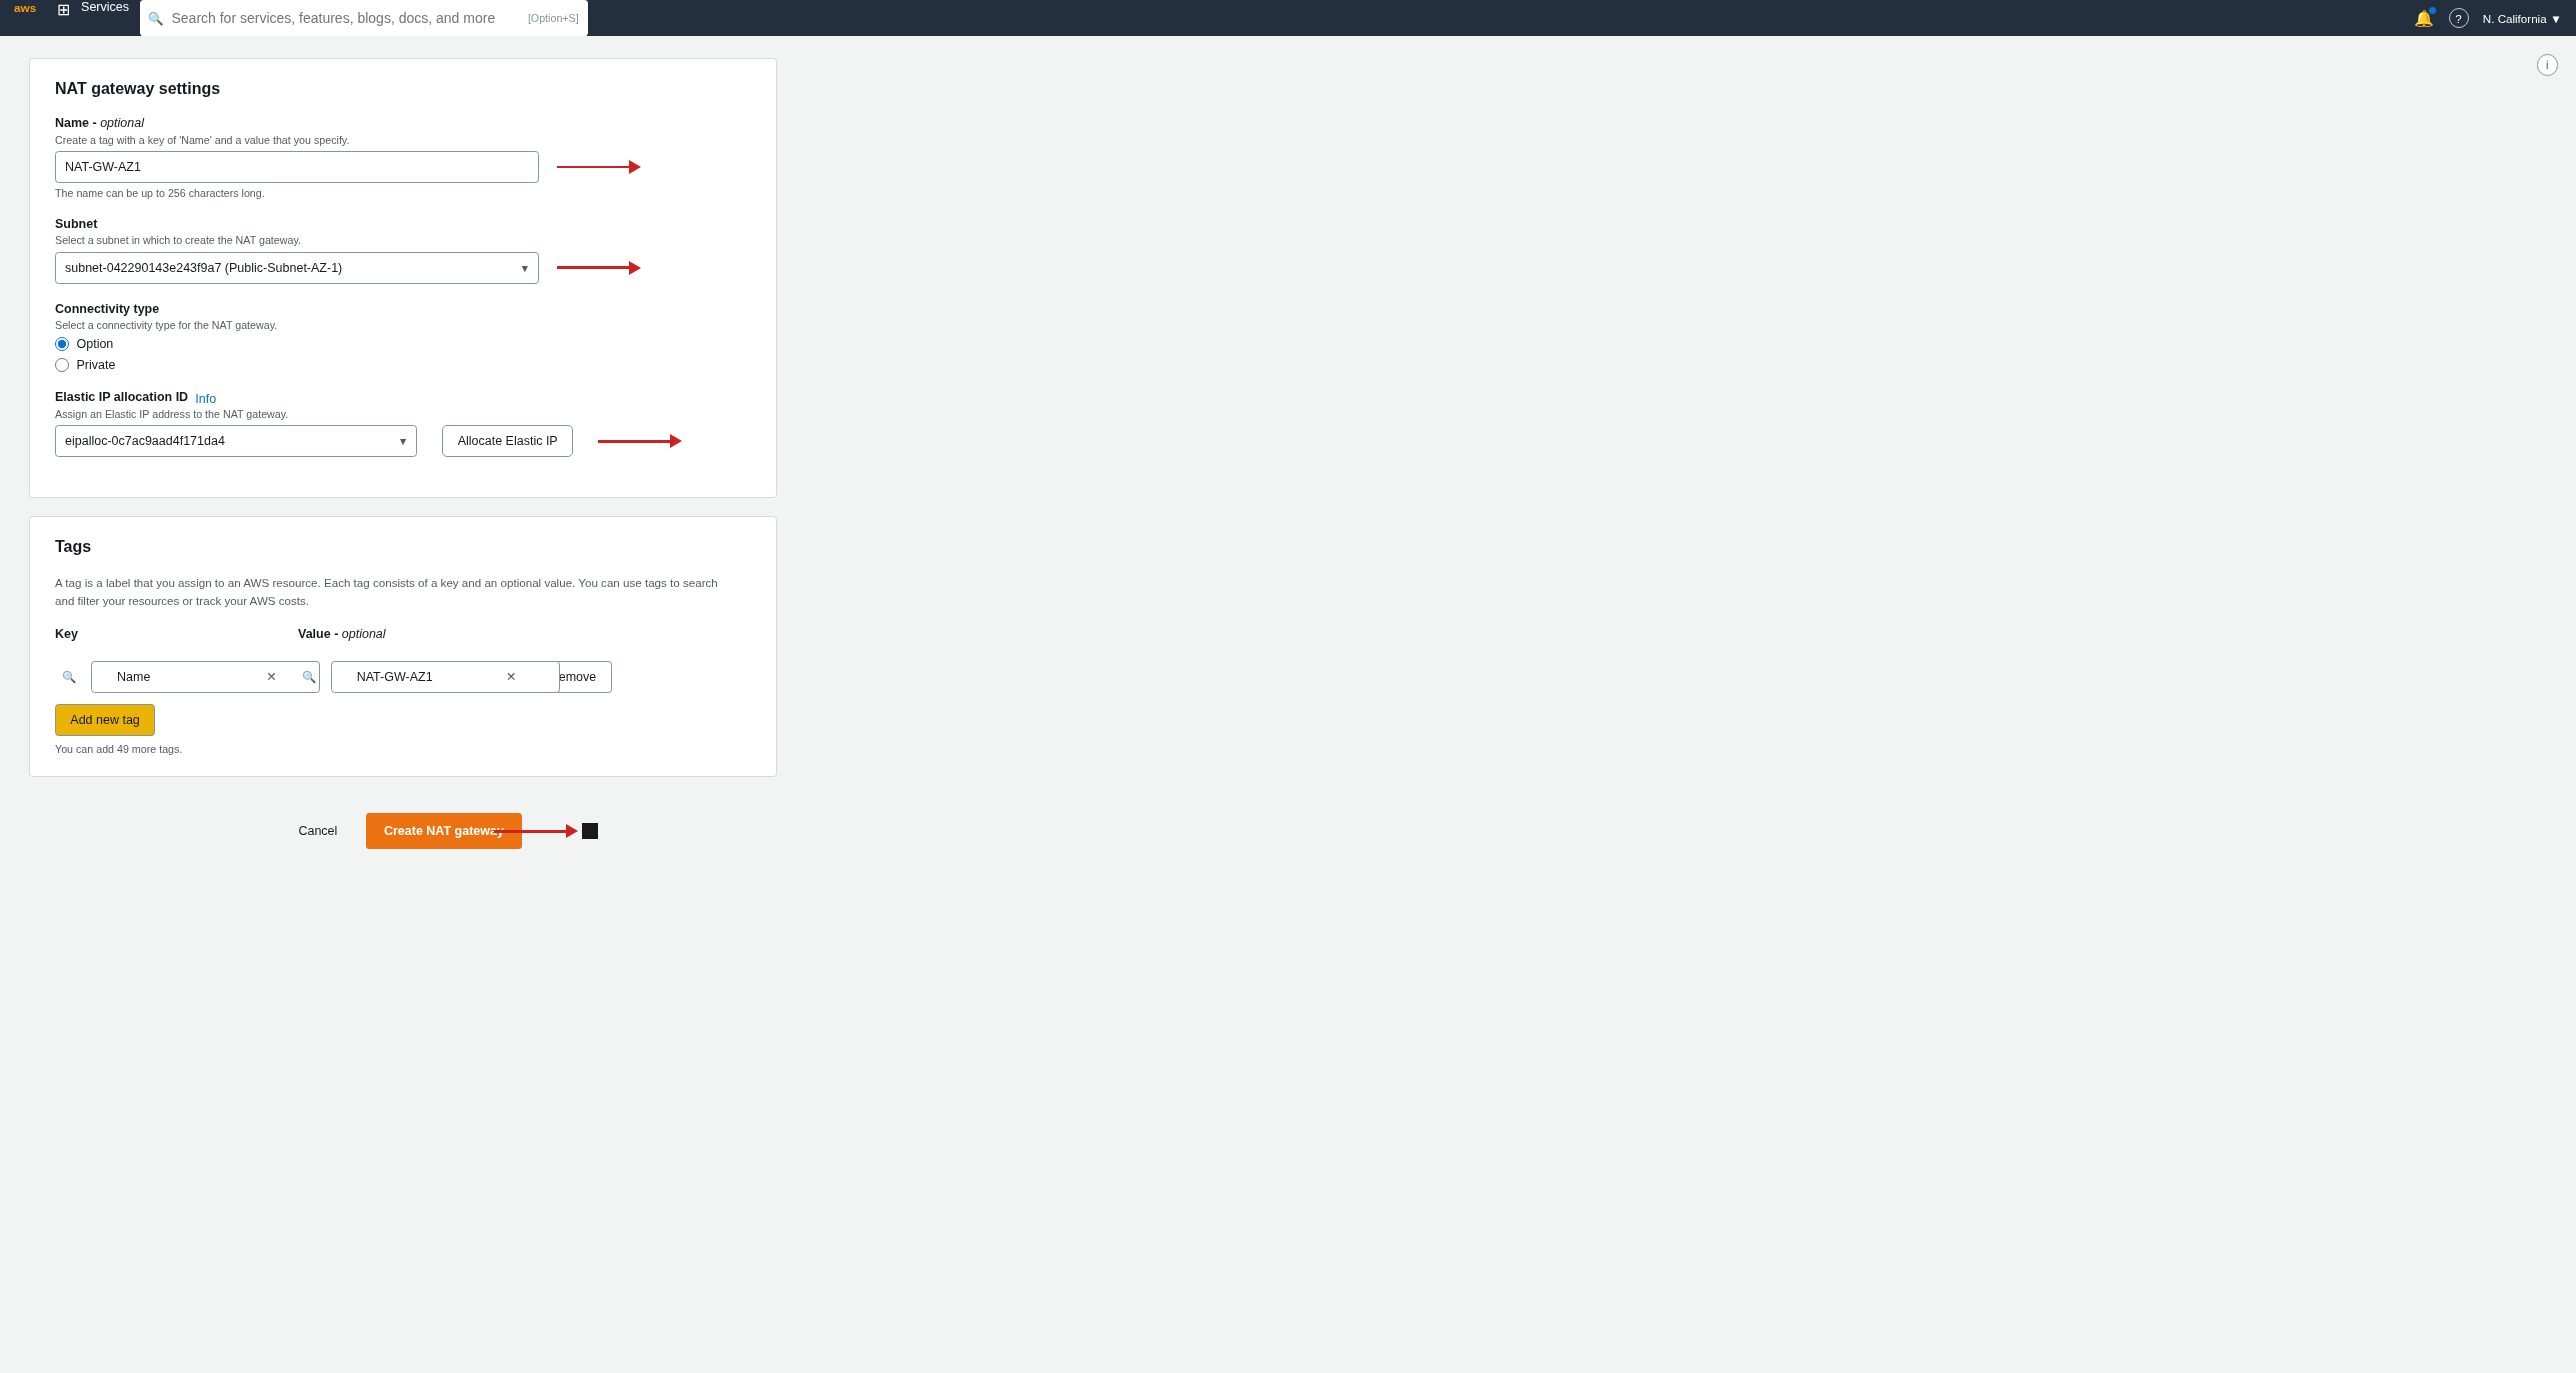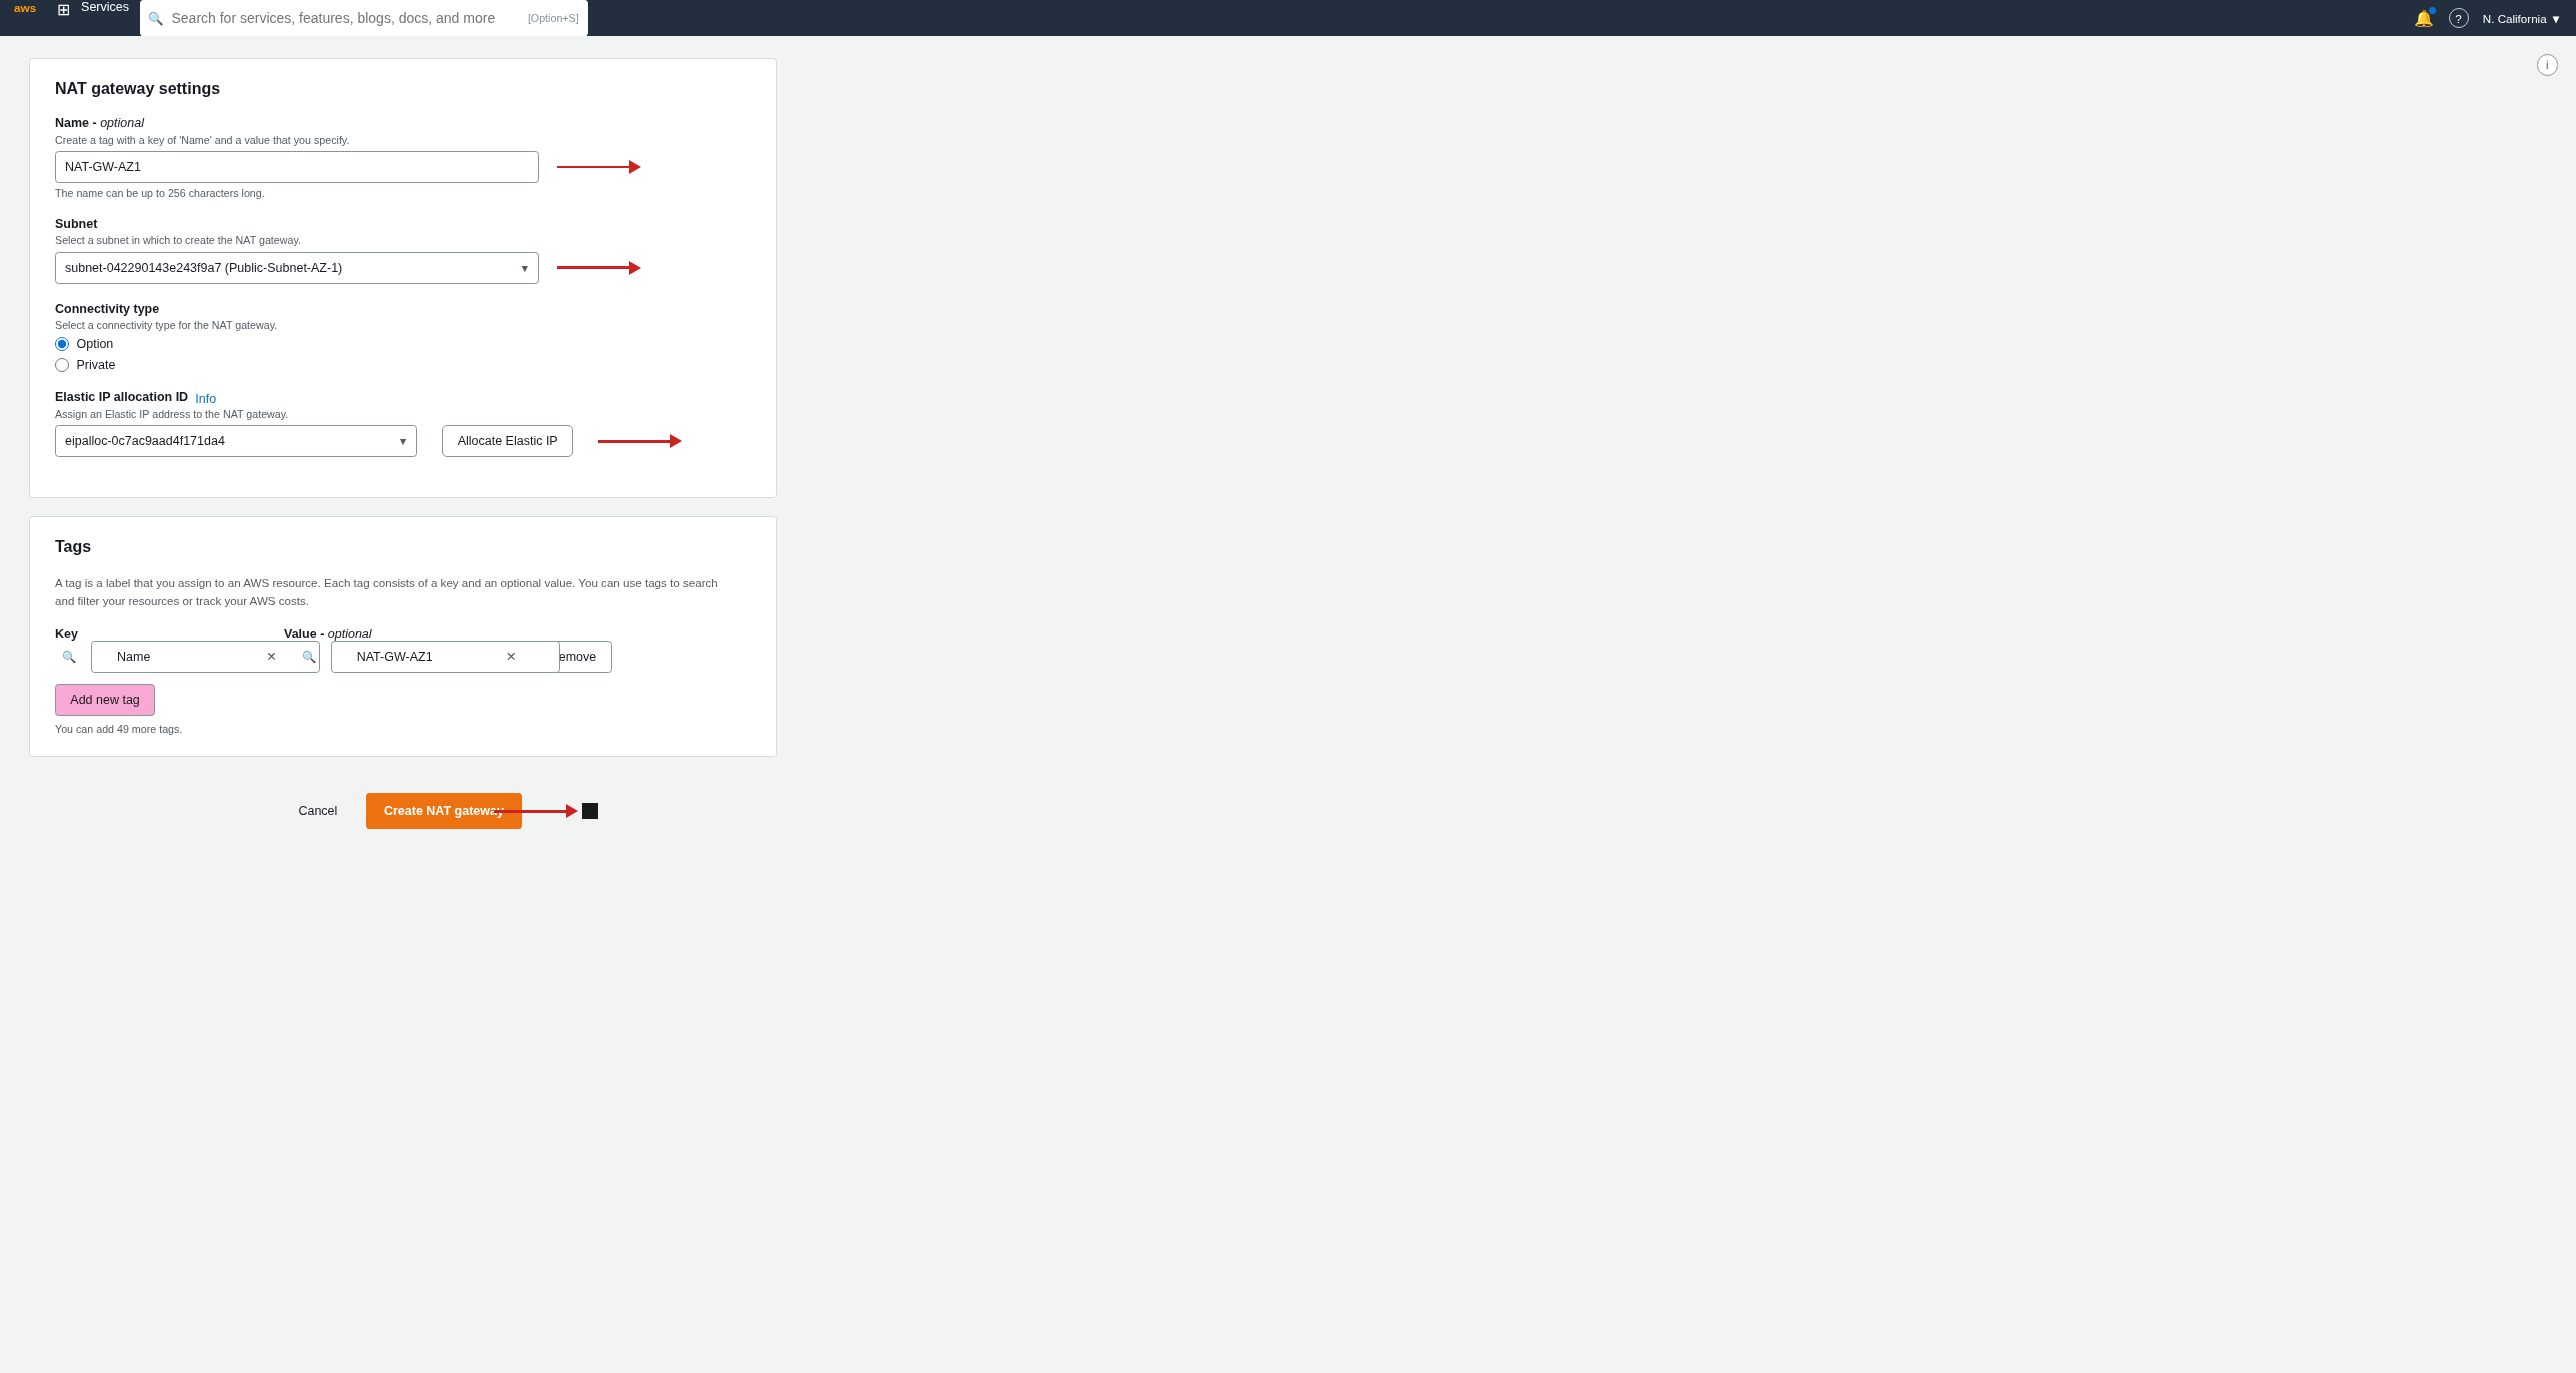--- a/index.html
+++ b/index.html
@@ -261,22 +261,22 @@
     .tags-description {
       font-size: 11.6px;
       color: #545b64;
       margin-bottom: 18px;
       max-width: 663px;
       line-height: 1.5;
     }
 
     .tags-header {
       display: flex;
-      gap: 0;
-      margin-bottom: 0;
+      gap: 14px;
+      margin-bottom: 20px;
     }
     .tag-col-label {
       font-size: 12.5px;
       font-weight: 700;
       color: #16191f;
     }
     .tag-col-key {
       width: 229px;
     }
     .tag-col-value {
@@ -334,21 +334,21 @@
       font-size: 12.5px;
       color: #16191f;
       cursor: pointer;
     }
 
     .btn-add-tag {
       height: 32px;
       padding: 0 14.3px;
       border: 0.9px solid #879596;
       border-radius: 3.6px;
-      background: #f9a8d4;
+      background: #eab308;
       font-size: 12.5px;
       color: #16191f;
       cursor: pointer;
       margin-bottom: 7.2px;
     }
     .tags-remaining {
       font-size: 10.7px;
       color: #545b64;
     }
 

